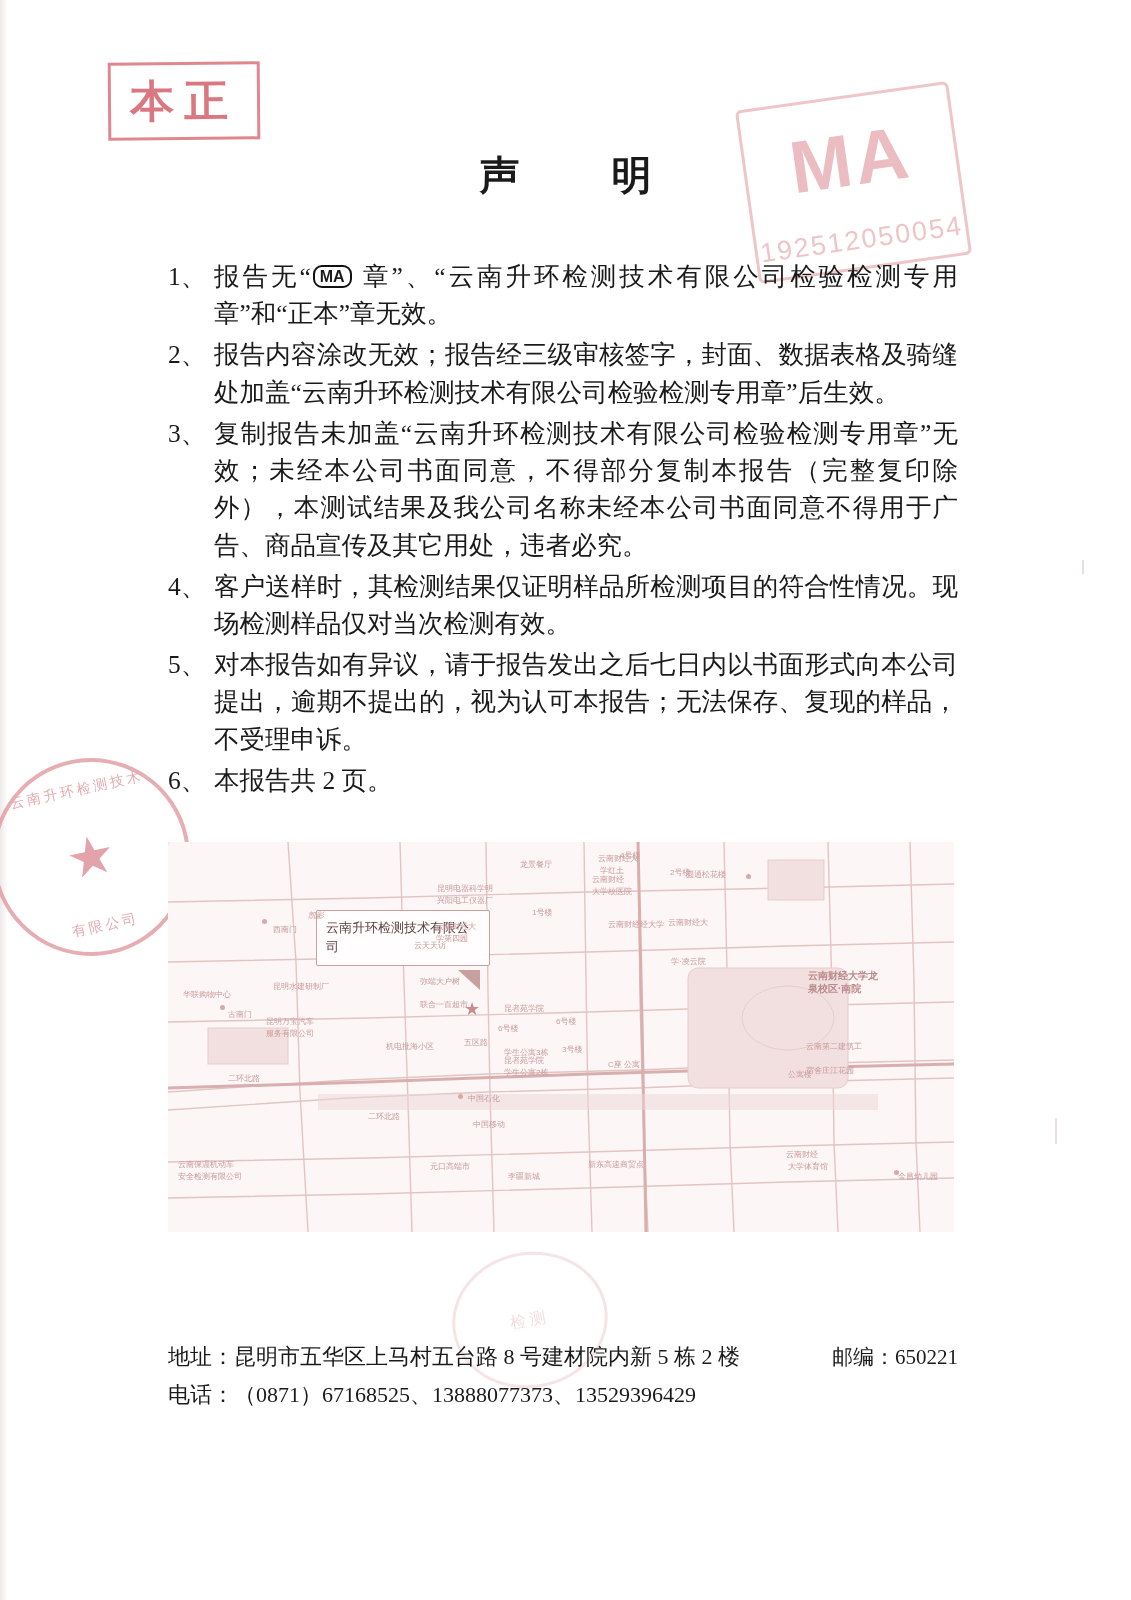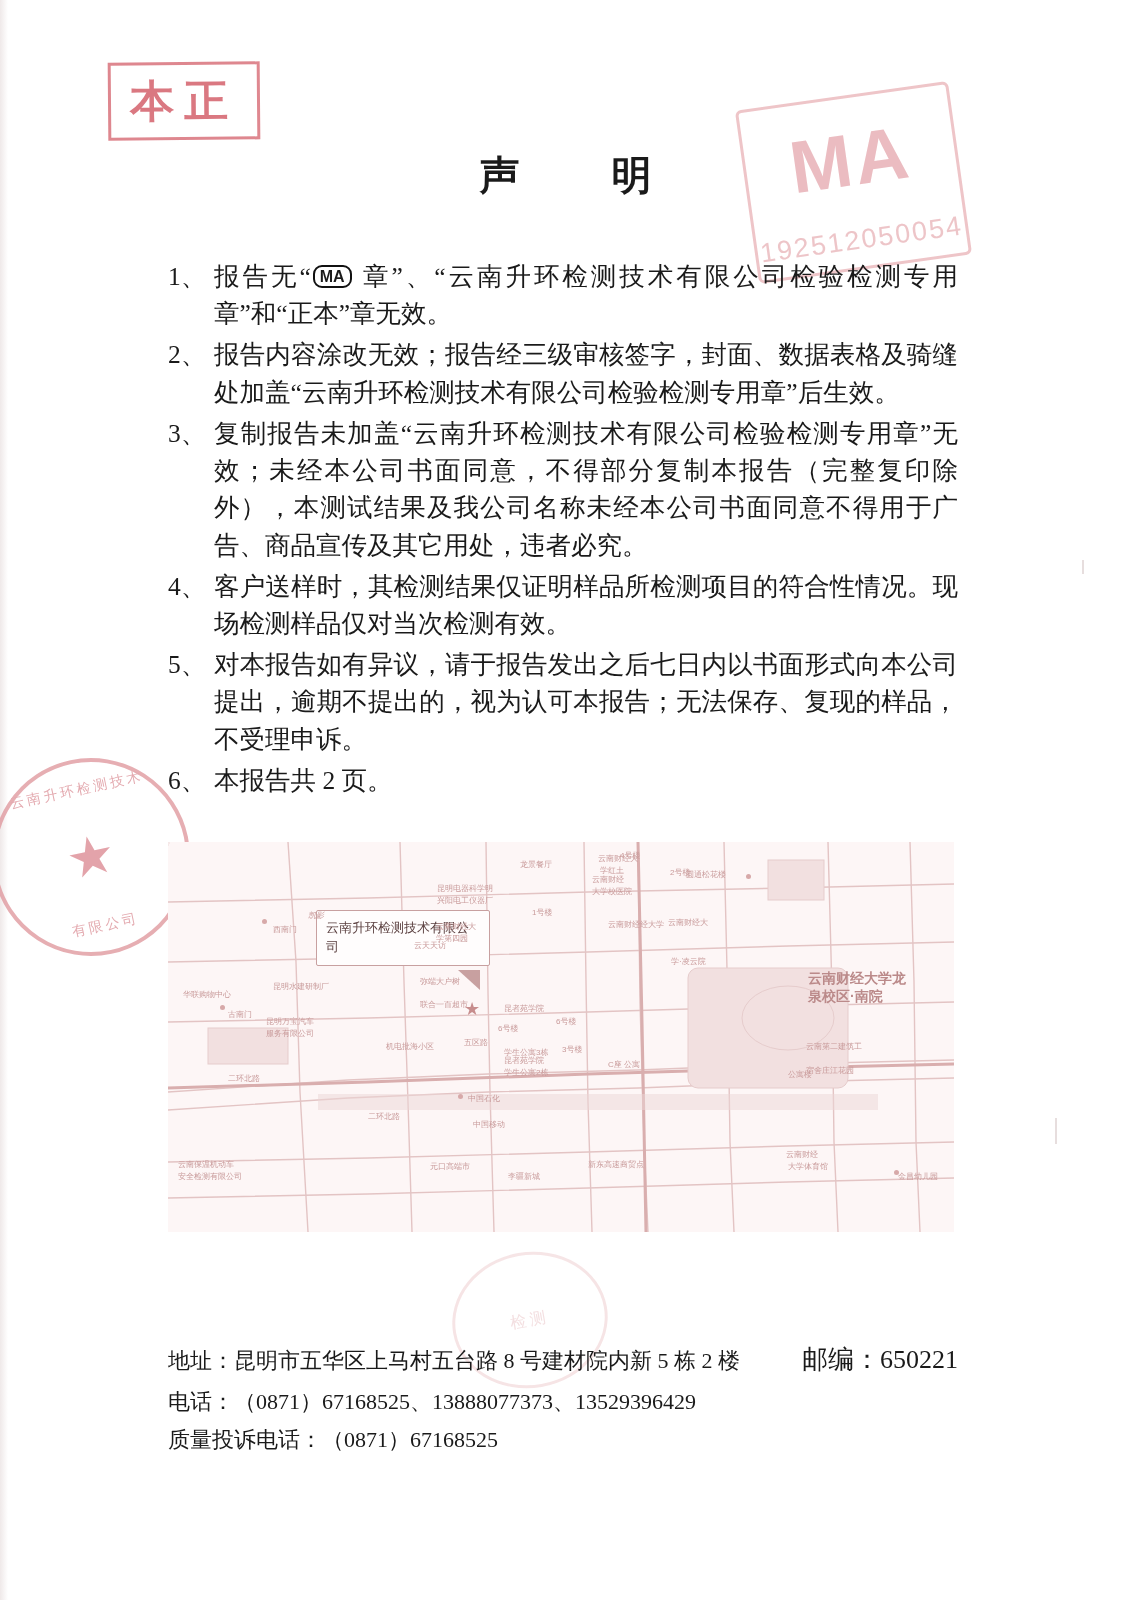--- a/index.html
+++ b/index.html
@@ -211,21 +211,21 @@
   .map-svg { position: absolute; inset: 0; }
   .map-label {
     position: absolute;
     font-size: 8px;
     color: #c99b9b;
     font-family: "Liberation Sans", sans-serif;
     line-height: 1.25;
     white-space: nowrap;
   }
   .map-label.big {
-    font-size: 14px;
+    font-size: 10px;
     color: #bb8a8a;
     font-weight: bold;
     white-space: pre-line;
   }
   .map-poi-dot {
     position: absolute;
     width: 5px; height: 5px;
     border-radius: 50%;
     background: #d7a9a9;
   }
@@ -267,21 +267,21 @@
     top: 1338px;
     width: 790px;
     font-size: 22px;
     line-height: 1.72;
   }
   .footer .row {
     display: flex;
     justify-content: space-between;
     align-items: baseline;
   }
-  .footer .zip { font-size: 26px; }
+  .footer .zip { font-size: 21px; }
 </style>
 </head>
 <body>
 
 <div class="page-edge-left"></div>
 <div class="scan-mark" style="left:1055px; top:1118px; width:2px; height:26px;"></div>
 <div class="scan-mark" style="left:1082px; top:560px; width:2px; height:14px;"></div>
 
 <div class="stamp-zhengben">本正</div>
 
@@ -427,14 +427,13 @@
     <div class="map-label big" style="left: 640px; top: 128px;">云南财经大学龙
 泉校区·南院</div>
   </div>
 
 <div class="footer">
   <div class="row">
     <span>地址：昆明市五华区上马村五台路 8 号建材院内新 5 栋 2 楼</span>
     <span class="zip">邮编：650221</span>
   </div>
   <div>电话：（0871）67168525、13888077373、13529396429</div>
-  <div>质量投诉电话：（0871）67168525</div>
 </div>
 
 </body></html>

